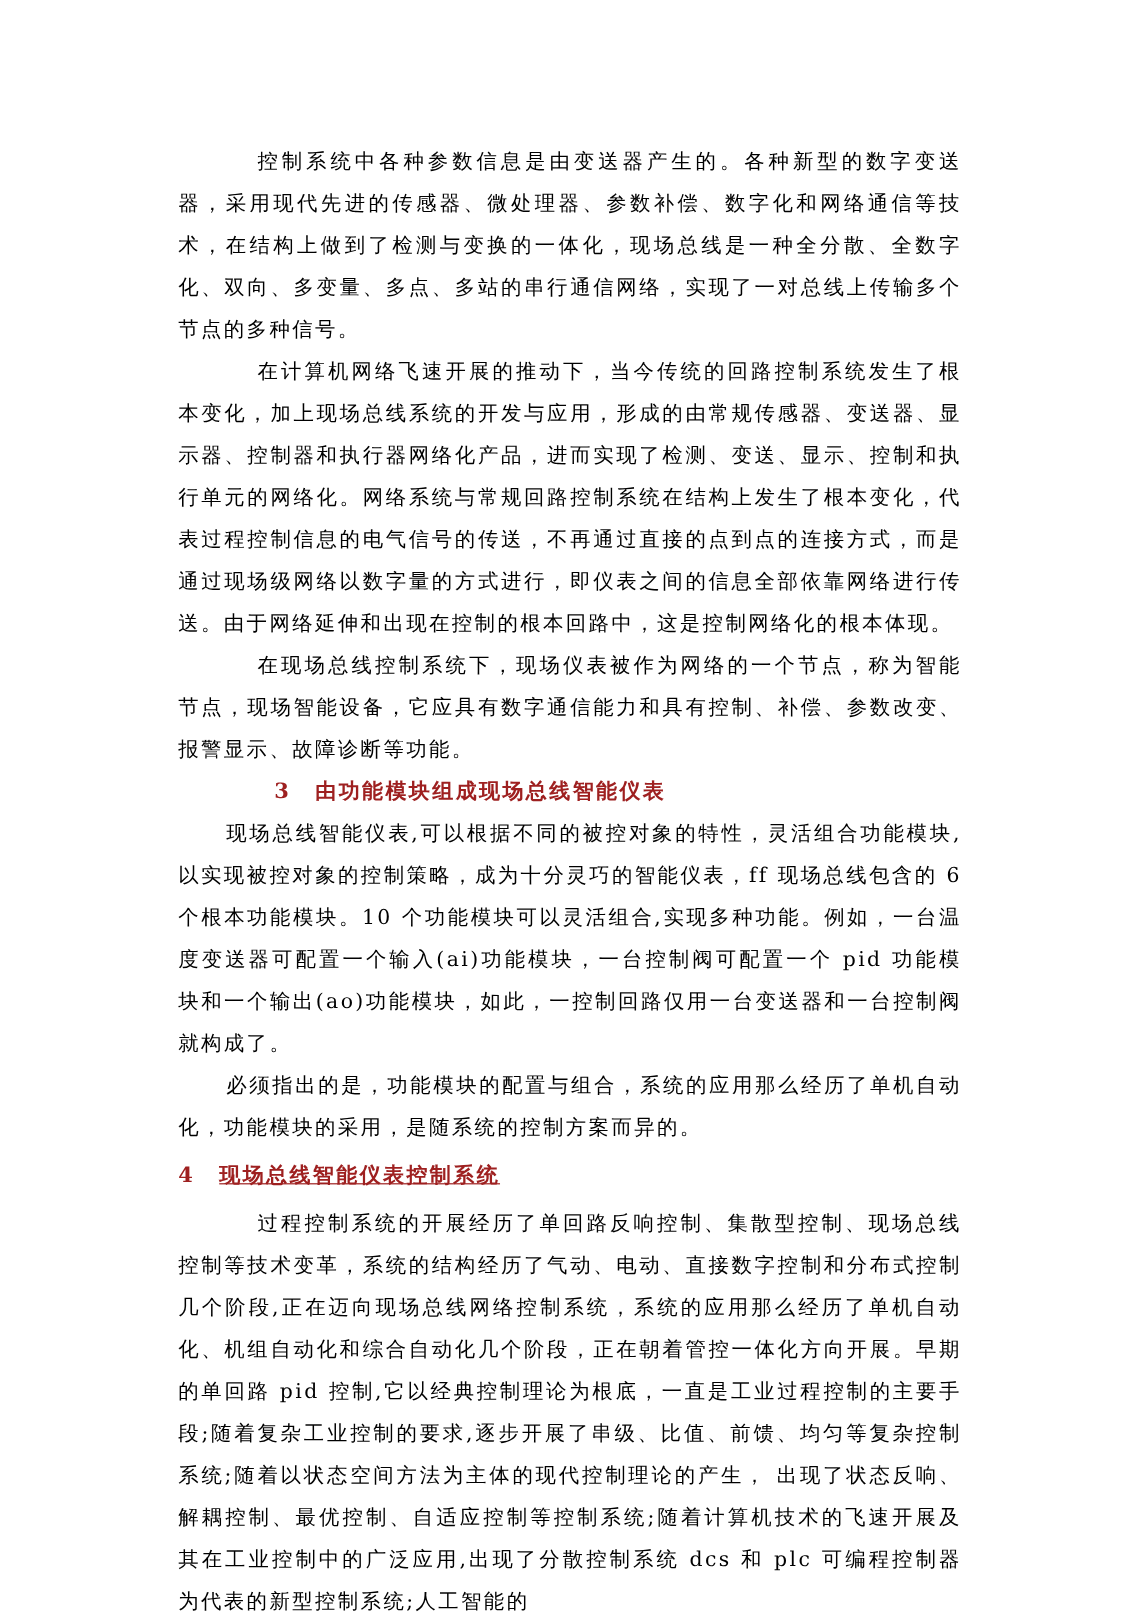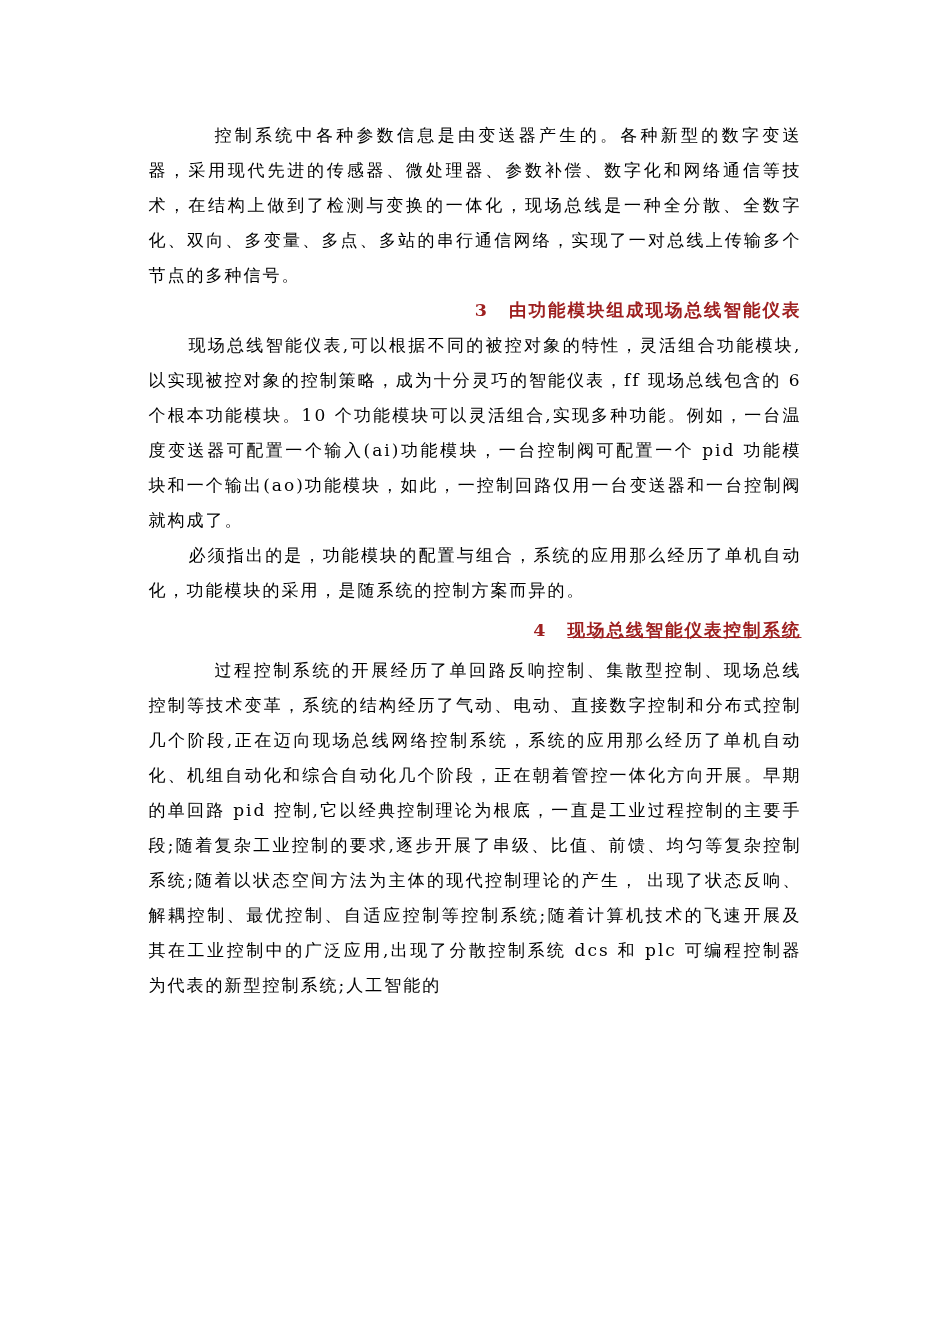--- a/index.html
+++ b/index.html
@@ -31,39 +31,41 @@
   }
   .indent-lg { text-indent: 66px; }
   .indent-sm { text-indent: 40px; }
   .indent-none { text-indent: 0; text-decoration: underline; }
   h2.heading {
     color: var(--heading-color);
     font-weight: bold;
     font-size: 17.5px;
     line-height: 35px;
     letter-spacing: 2px;
-    text-align: right;
+    text-align: left;
   }
   h2.heading .h-num {
     display: inline-block;
     margin-right: 20px;
   }
   h2.heading.spaced {
     margin-top: 5px;
     margin-bottom: 5px;
   }
 </style>
 </head>
 <body>
 
 <div class="page">
 
   <p class="body indent-lg">控制系统中各种参数信息是由变送器产生的。各种新型的数字变送器，采用现代先进的传感器、微处理器、参数补偿、数字化和网络通信等技术，在结构上做到了检测与变换的一体化，现场总线是一种全分散、全数字化、双向、多变量、多点、多站的串行通信网络，实现了一对总线上传输多个节点的多种信号。</p>
 
+  <p class="body indent-lg">在计算机网络飞速开展的推动下，当今传统的回路控制系统发生了根本变化，加上现场总线系统的开发与应用，形成的由常规传感器、变送器、显示器、控制器和执行器网络化产品，进而实现了检测、变送、显示、控制和执行单元的网络化。网络系统与常规回路控制系统在结构上发生了根本变化，代表过程控制信息的电气信号的传送，不再通过直接的点到点的连接方式，而是通过现场级网络以数字量的方式进行，即仪表之间的信息全部依靠网络进行传送。由于网络延伸和出现在控制的根本回路中，这是控制网络化的根本体现。</p>
 
+  <p class="body indent-lg">在现场总线控制系统下，现场仪表被作为网络的一个节点，称为智能节点，现场智能设备，它应具有数字通信能力和具有控制、补偿、参数改变、报警显示、故障诊断等功能。</p>
 
   <h2 class="heading indent-sm">
     <span class="h-num">3</span><span>由功能模块组成现场总线智能仪表</span>
   </h2>
 
   <p class="body indent-sm">现场总线智能仪表,可以根据不同的被控对象的特性，灵活组合功能模块,以实现被控对象的控制策略，成为十分灵巧的智能仪表，ff 现场总线包含的 6 个根本功能模块。10 个功能模块可以灵活组合,实现多种功能。例如，一台温度变送器可配置一个输入(ai)功能模块，一台控制阀可配置一个 pid 功能模块和一个输出(ao)功能模块，如此，一控制回路仅用一台变送器和一台控制阀就构成了。</p>
 
   <p class="body indent-sm">必须指出的是，功能模块的配置与组合，系统的应用那么经历了单机自动化，功能模块的采用，是随系统的控制方案而异的。</p>
 
   <h2 class="heading indent-none spaced">

